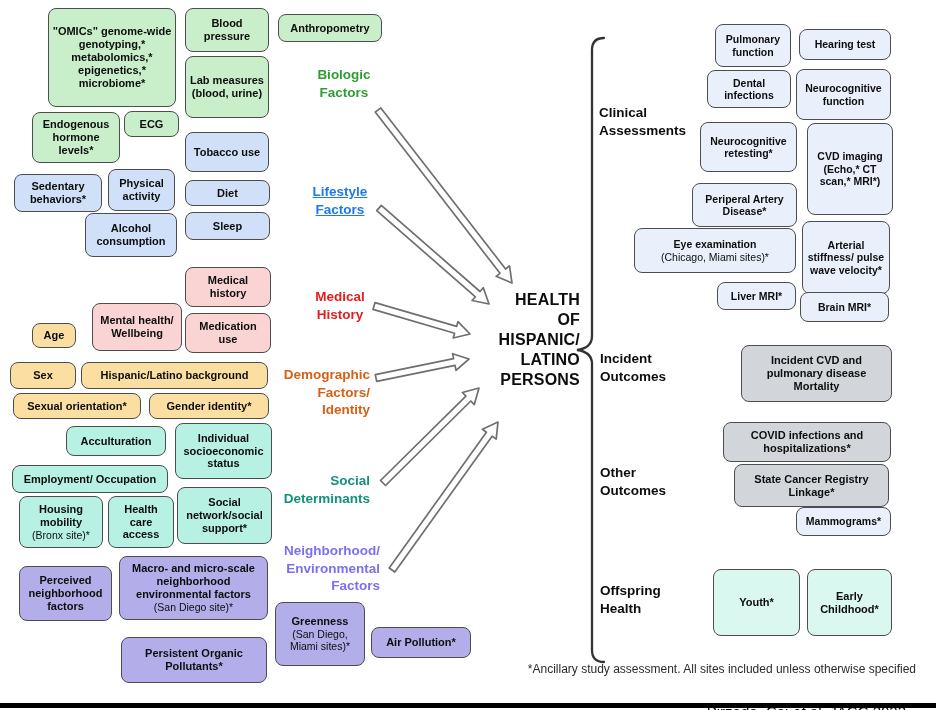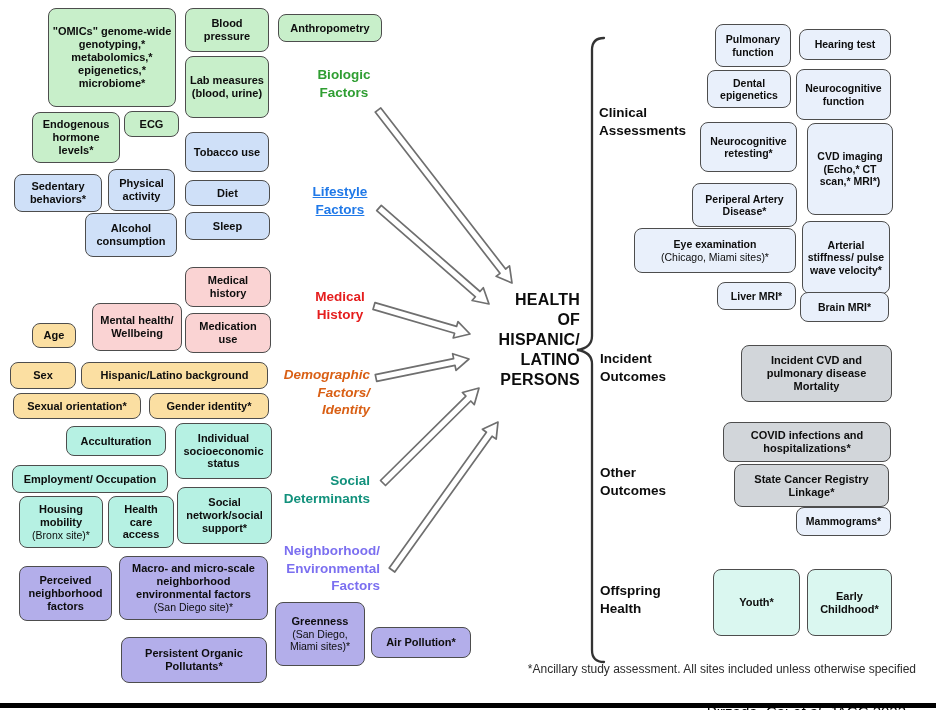--- a/index.html
+++ b/index.html
@@ -23,21 +23,21 @@
   .pale   { background:var(--clinical-fill,#e9f0fb); font-size:10.5px; }
   .gray   { background:var(--outcome-fill,#d2d6da); }
   .mint   { background:var(--offspring-fill,#daf7f0); }
 
   .flabel { position:absolute; font-weight:bold; font-size:13.5px; line-height:1.3; }
   .flabel.center { text-align:center; }
   .flabel.right  { text-align:right; }
   .lbl-biologic     { color:var(--biologic-label,#2f9e32); }
   .lbl-lifestyle    { color:var(--lifestyle-label,#2079e8);text-decoration:underline; }
   .lbl-medical      { color:var(--medical-label,#e51d1d); }
-  .lbl-demographic  { color:var(--demographic-label,#d95f14);font-style:italic; }
+  .lbl-demographic  { color:var(--demographic-label,#d95f14); }
   .lbl-social       { color:var(--social-label,#12917c); }
   .lbl-neighborhood { color:var(--neighborhood-label,#7b6ff0); }
 
   .slabel { position:absolute; font-weight:bold; font-size:13.5px; color:#0d0d0d; line-height:1.35; }
 
   .center-title { position:absolute; left:462px; top:290px; width:118px; text-align:right;
     font-weight:bold; font-size:16px; line-height:20px; color:#0d0d0d; letter-spacing:.2px; }
 
   #connector-svg { position:absolute; left:0; top:0; width:936px; height:710px; pointer-events:none; }
   .arrow { fill:#ffffff; stroke:#6f6f6f; stroke-width:1.7; stroke-linejoin:round; }
@@ -186,21 +186,21 @@
   <div class="slabel" style="left:600px;top:464px;width:95px">Other Outcomes</div>
   <div class="slabel" style="left:600px;top:582px;width:95px">Offspring Health</div>
 
   <div class="bx pale" style="left:715px;top:24px;width:76px;height:43px">
       <span class="m">Pulmonary function</span>
     </div>
   <div class="bx pale" style="left:799px;top:29px;width:92px;height:31px">
       <span class="m">Hearing test</span>
     </div>
   <div class="bx pale" style="left:707px;top:70px;width:84px;height:38px">
-      <span class="m">Dental epigenetics</span>
+      <span class="m">Dental infections</span>
     </div>
   <div class="bx pale" style="left:796px;top:69px;width:95px;height:51px">
       <span class="m">Neurocognitive function</span>
     </div>
   <div class="bx pale" style="left:700px;top:122px;width:97px;height:50px">
       <span class="m">Neurocognitive retesting*</span>
     </div>
   <div class="bx pale" style="left:807px;top:123px;width:86px;height:92px">
       <span class="m">CVD imaging (Echo,* CT scan,* MRI*)</span>
     </div>

